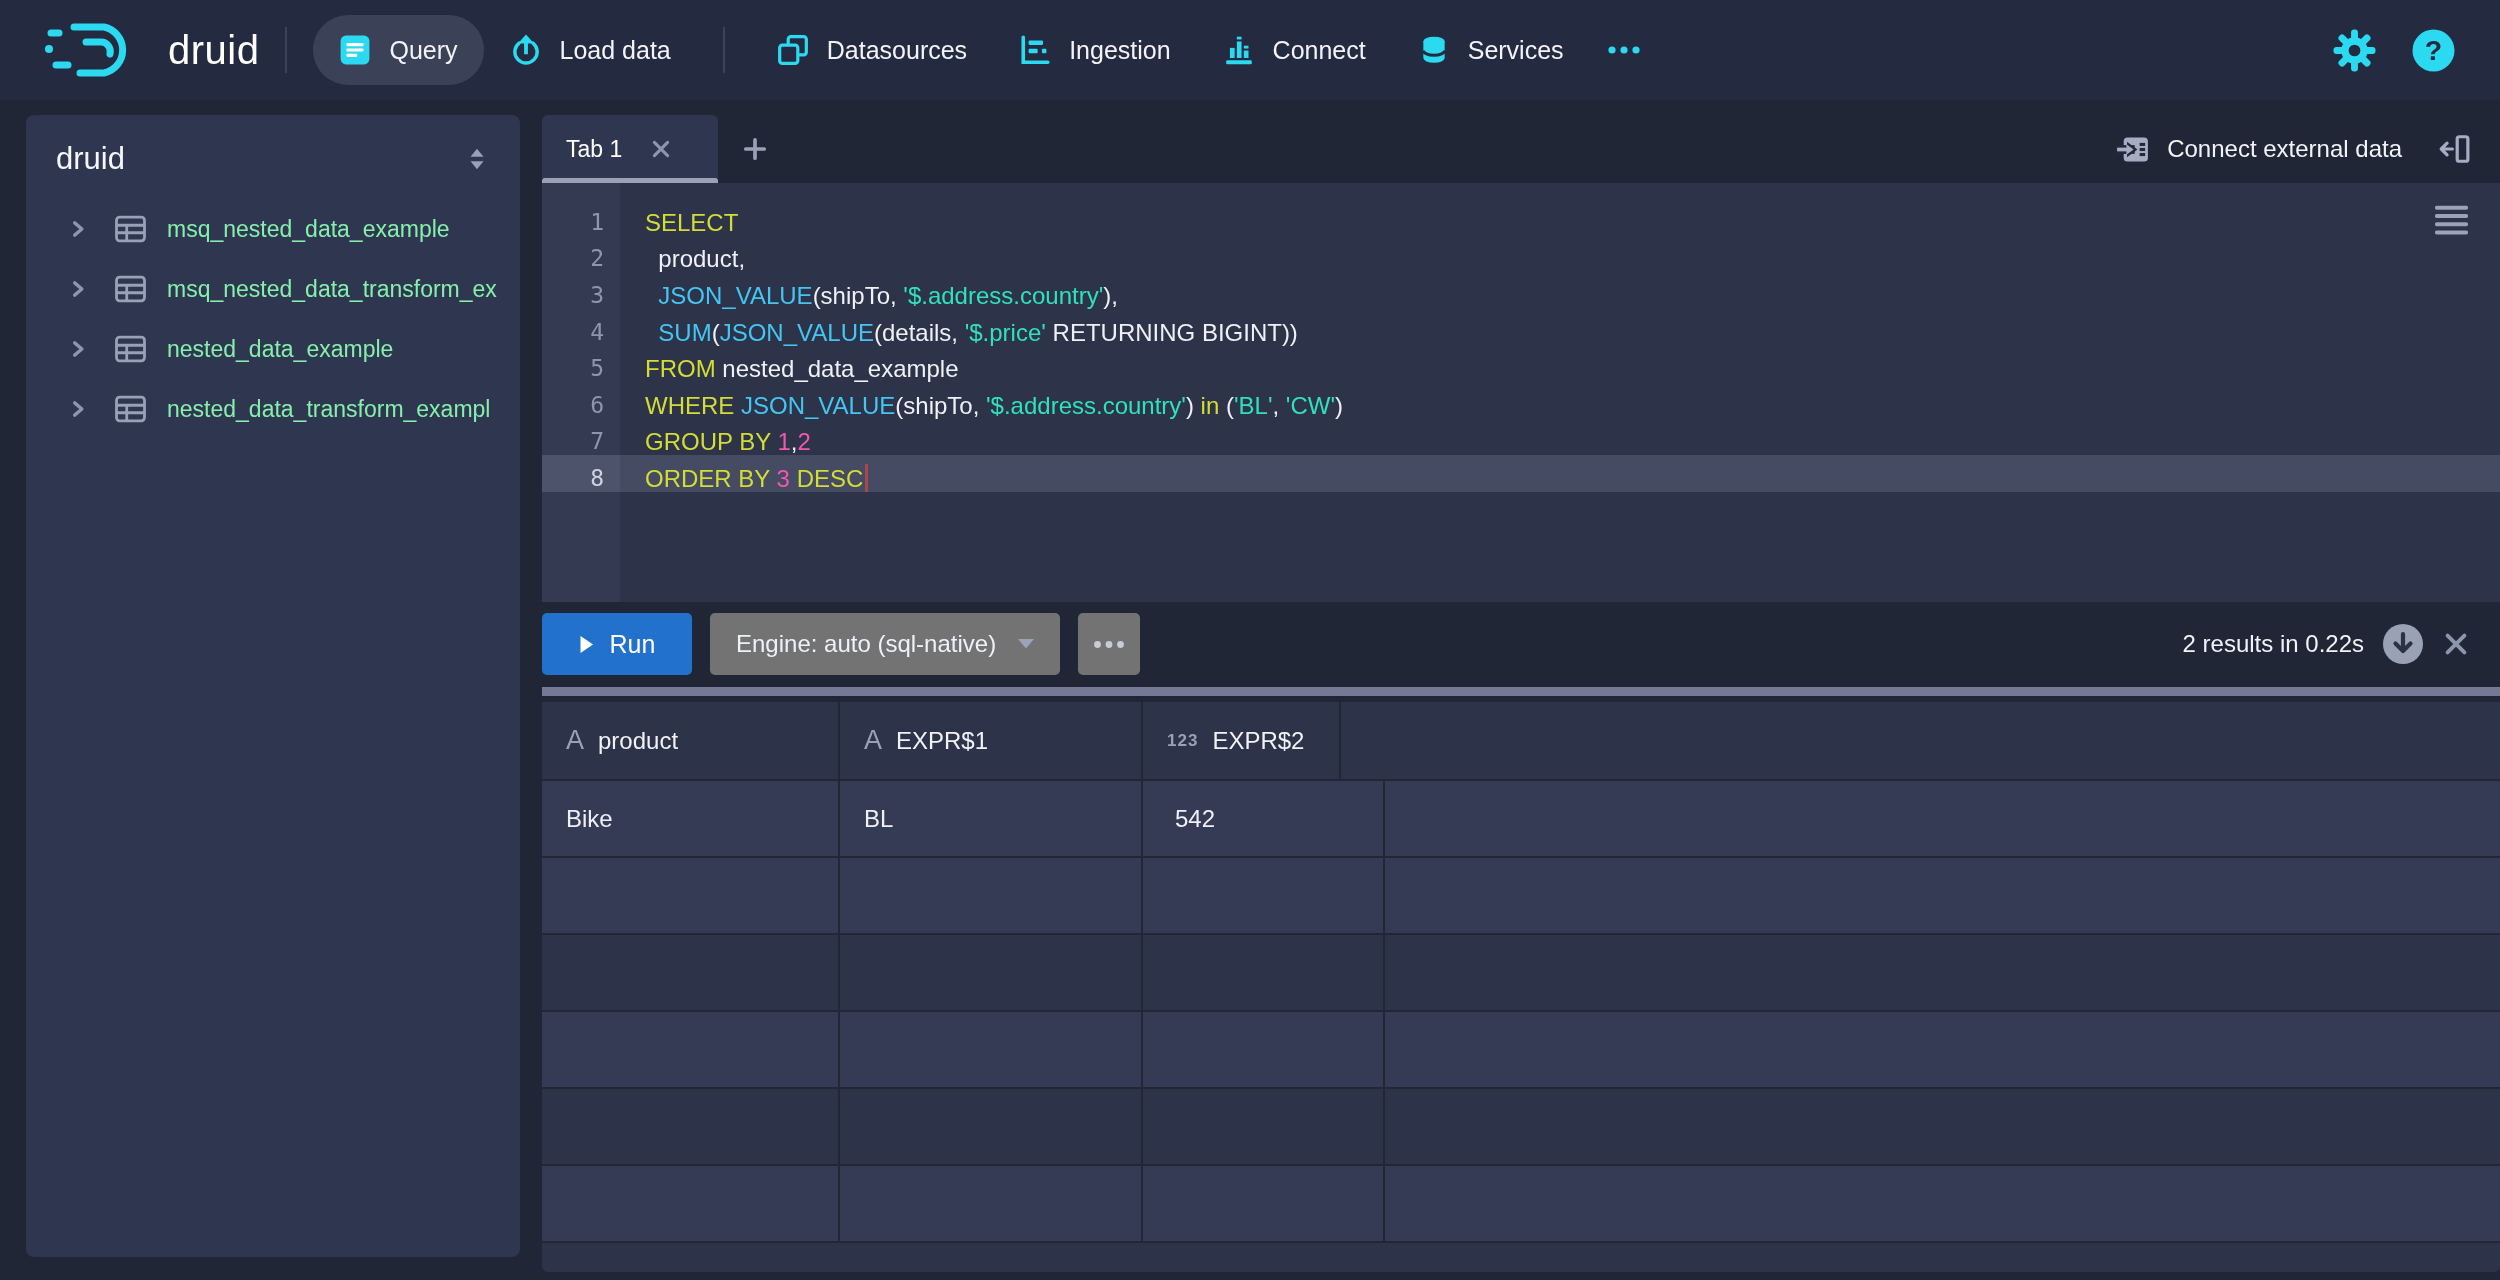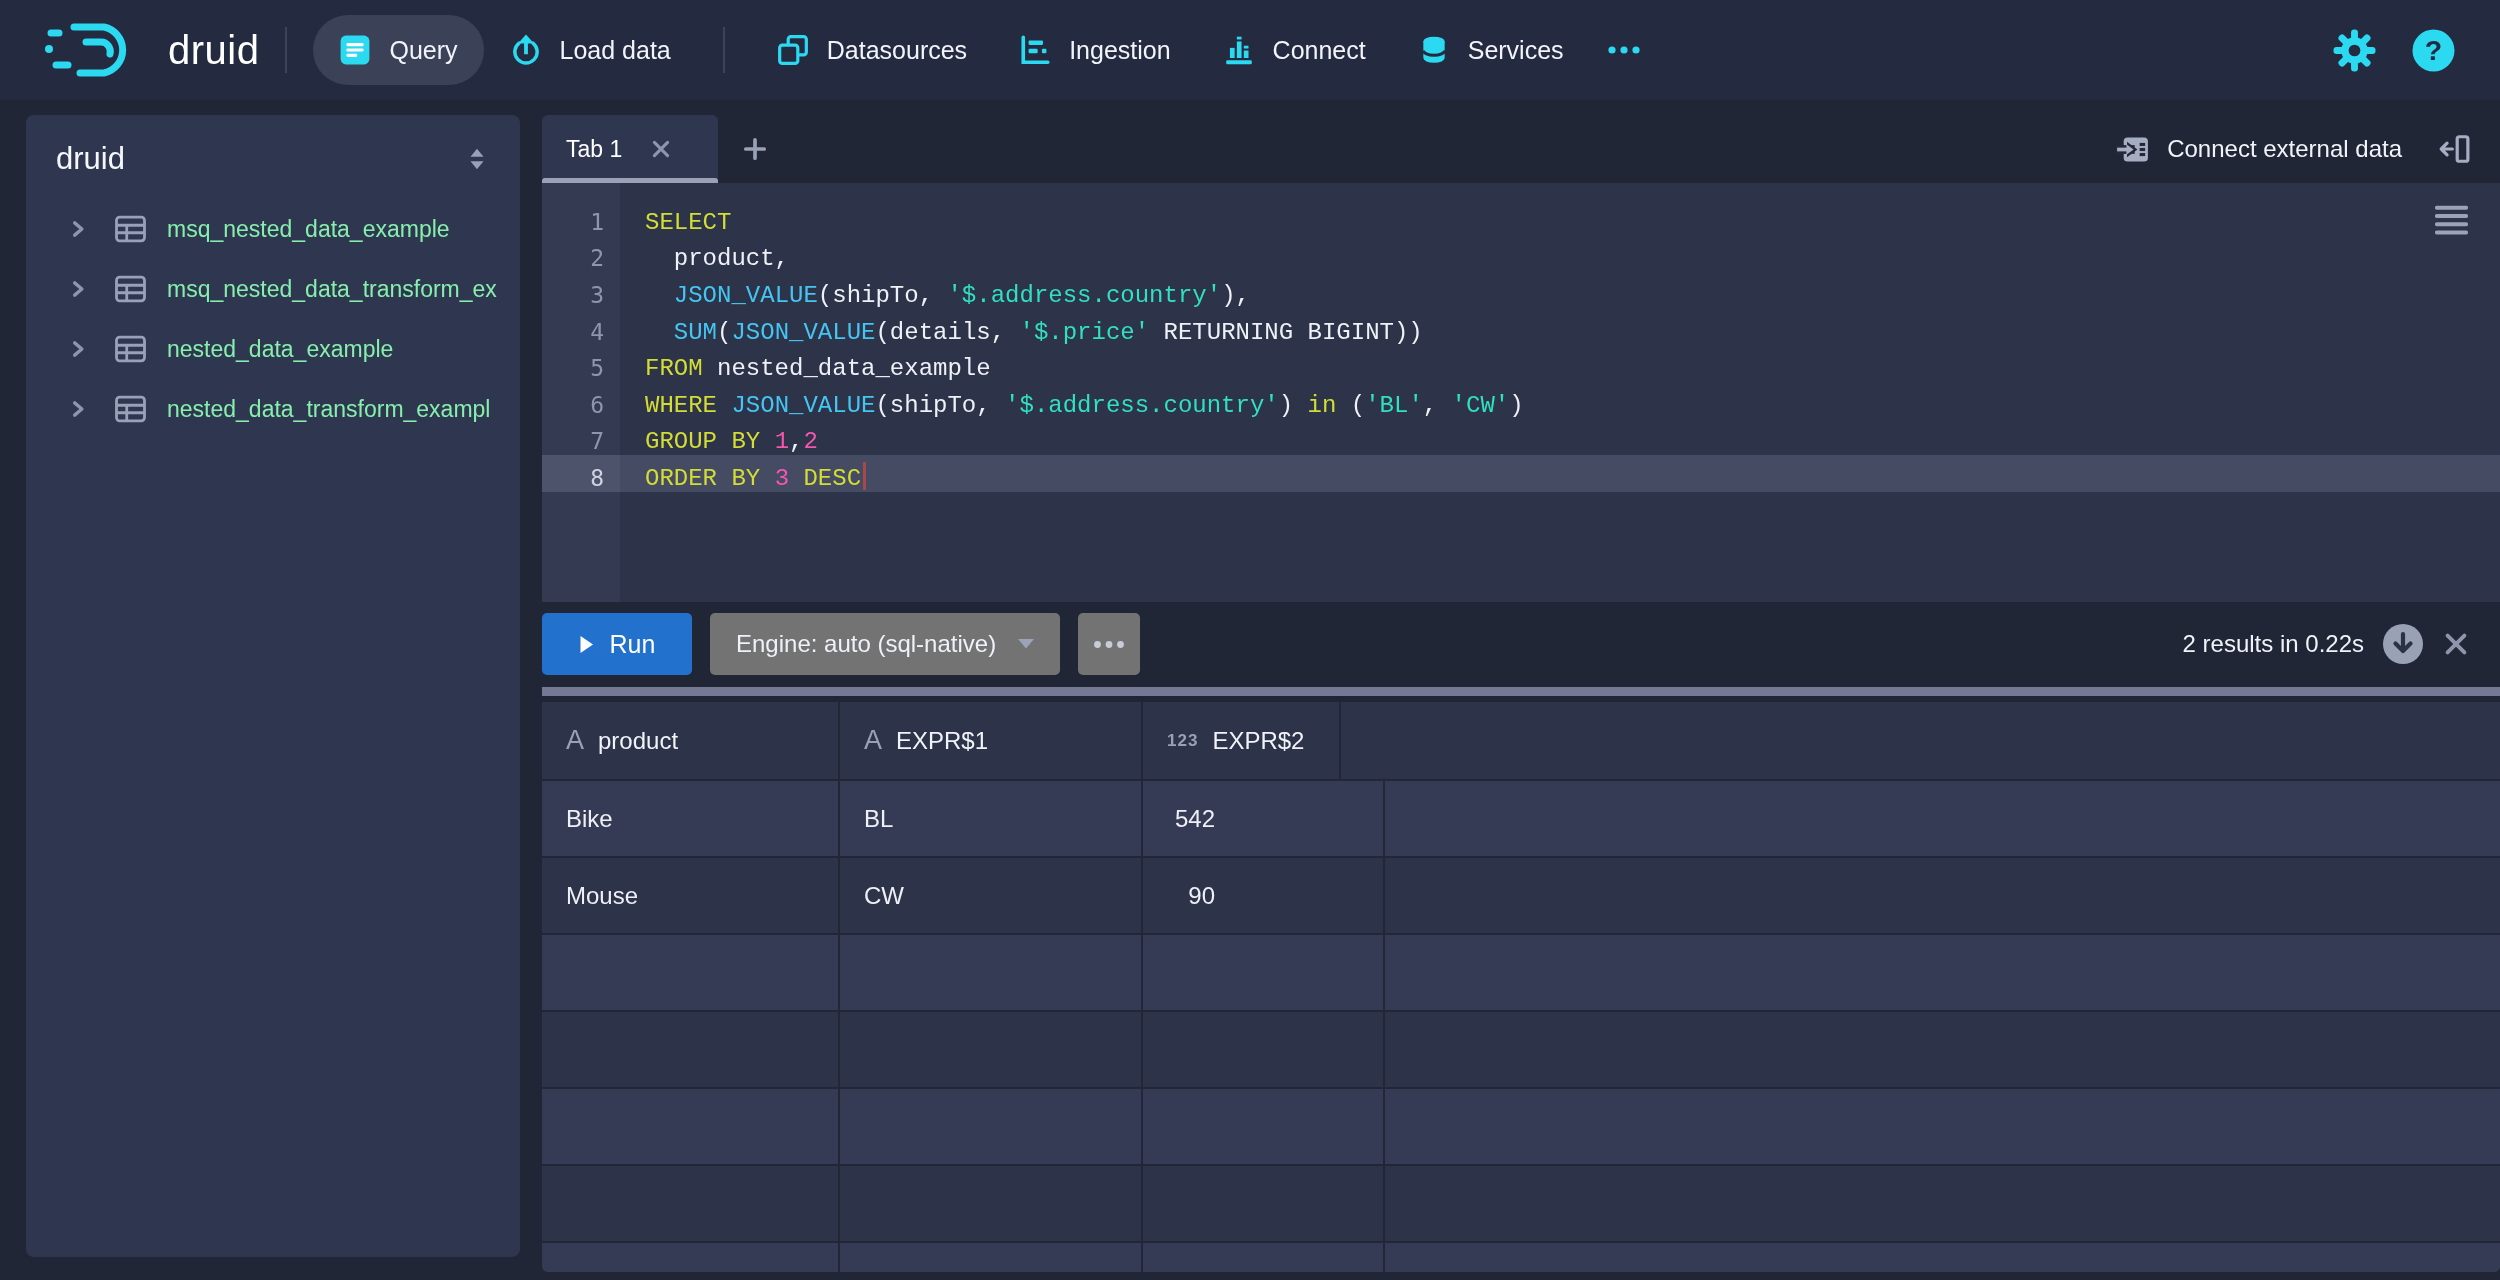--- a/index.html
+++ b/index.html
@@ -77,21 +77,21 @@
   .active-gutter-bg { position:absolute; left:0; width:78px; top:272px; height:37px; background:#4c536b; }
   .gutter-num {
     position:absolute; left:0; width:78px; height:37px; line-height:37px;
     text-align:right; padding-right:16px; color:#8d96ab;
     font-family:"DejaVu Sans Mono", monospace; font-size:23px;
   }
   .gutter-num.current { color:#cdd3e2; }
   .code-line {
     position:absolute; left:78px; right:0; height:37px; line-height:37px;
     padding-left:25px; white-space:pre;
-    font-family:Liberation Mono, monospace; font-size:24px; color:#eef1f6;
+    font-family:Liberation Sans, sans-serif; font-size:24px; color:#eef1f6;
   }
   .tok-kw  { color:var(--kw,#d3dd35); }
   .tok-fn  { color:var(--fn,#45c5f1); }
   .tok-str { color:var(--str,#30e0c0); }
   .tok-num { color:var(--num,#f457ad); }
   .tok-pl  { color:#eef1f6; }
   .caret { display:inline-block; width:3px; height:28px; background:#a84848;
     vertical-align:-5px; margin-left:2px; }
   .editor-menu { position:absolute; right:32px; top:22px; cursor:pointer; }
   .editor-menu svg { width:33px; height:30px; }
@@ -450,32 +450,20 @@
           <span>Bike</span>
         </div>
         <div class="tcell" style="width: 303px;">
           <span>BL</span>
         </div>
         <div class="tcell" style="width: 242px;">
           <span class="numval">542</span>
         </div>
         <div class="tcell filler"></div>
       </div>
-      <div class="trow tr dark">
-        <div class="tcell" style="width: 298px;">
-          <span>Mouse</span>
-        </div>
-        <div class="tcell" style="width: 303px;">
-          <span>CW</span>
-        </div>
-        <div class="tcell" style="width: 242px;">
-          <span class="numval">90</span>
-        </div>
-        <div class="tcell filler"></div>
-      </div>
       <div class="trow tr light">
         <div class="tcell" style="width: 298px;"></div>
         <div class="tcell" style="width: 303px;"></div>
         <div class="tcell" style="width: 242px;"></div>
         <div class="tcell filler"></div>
       </div>
       <div class="trow tr dark">
         <div class="tcell" style="width: 298px;"></div>
         <div class="tcell" style="width: 303px;"></div>
         <div class="tcell" style="width: 242px;"></div>

